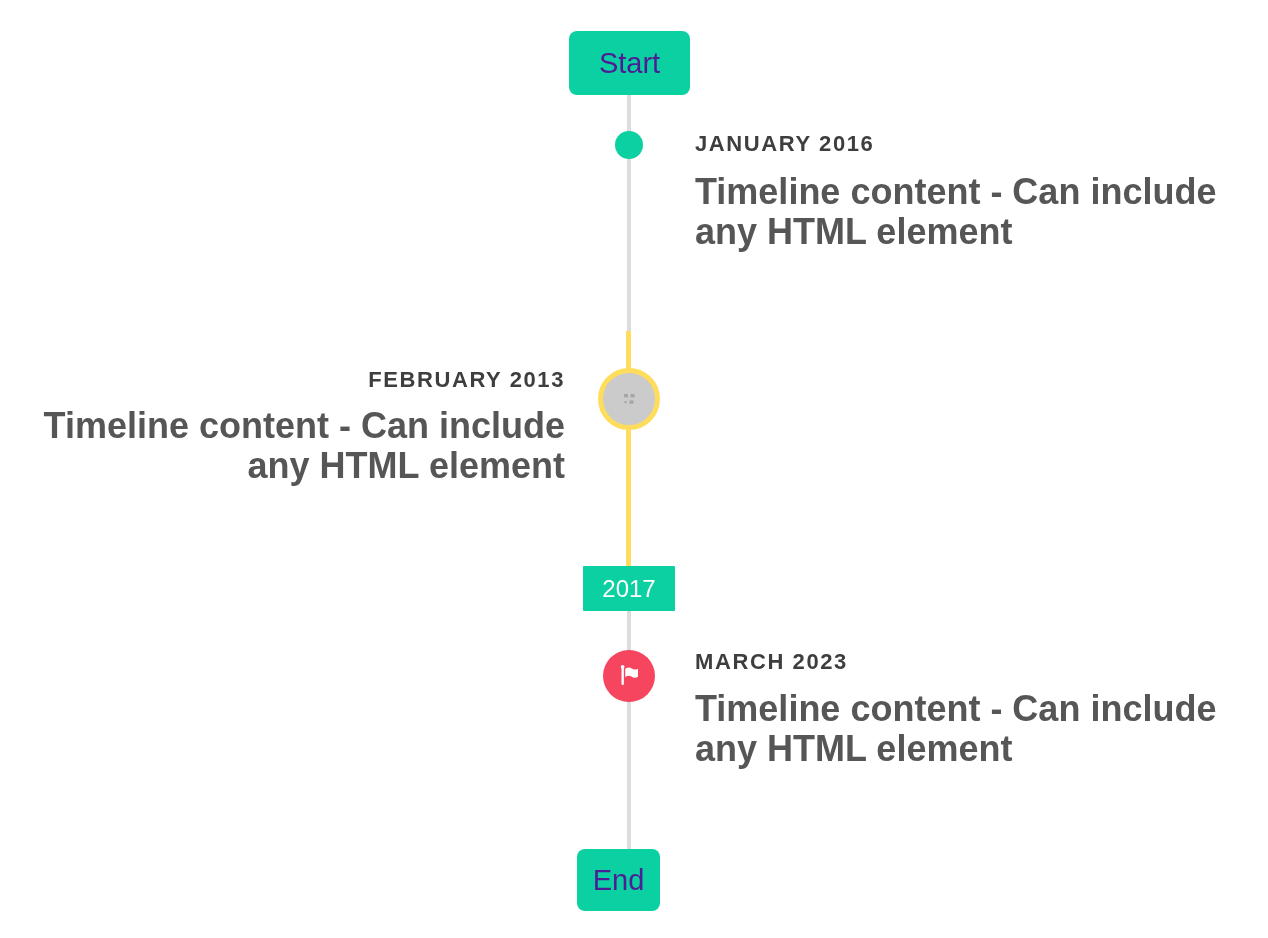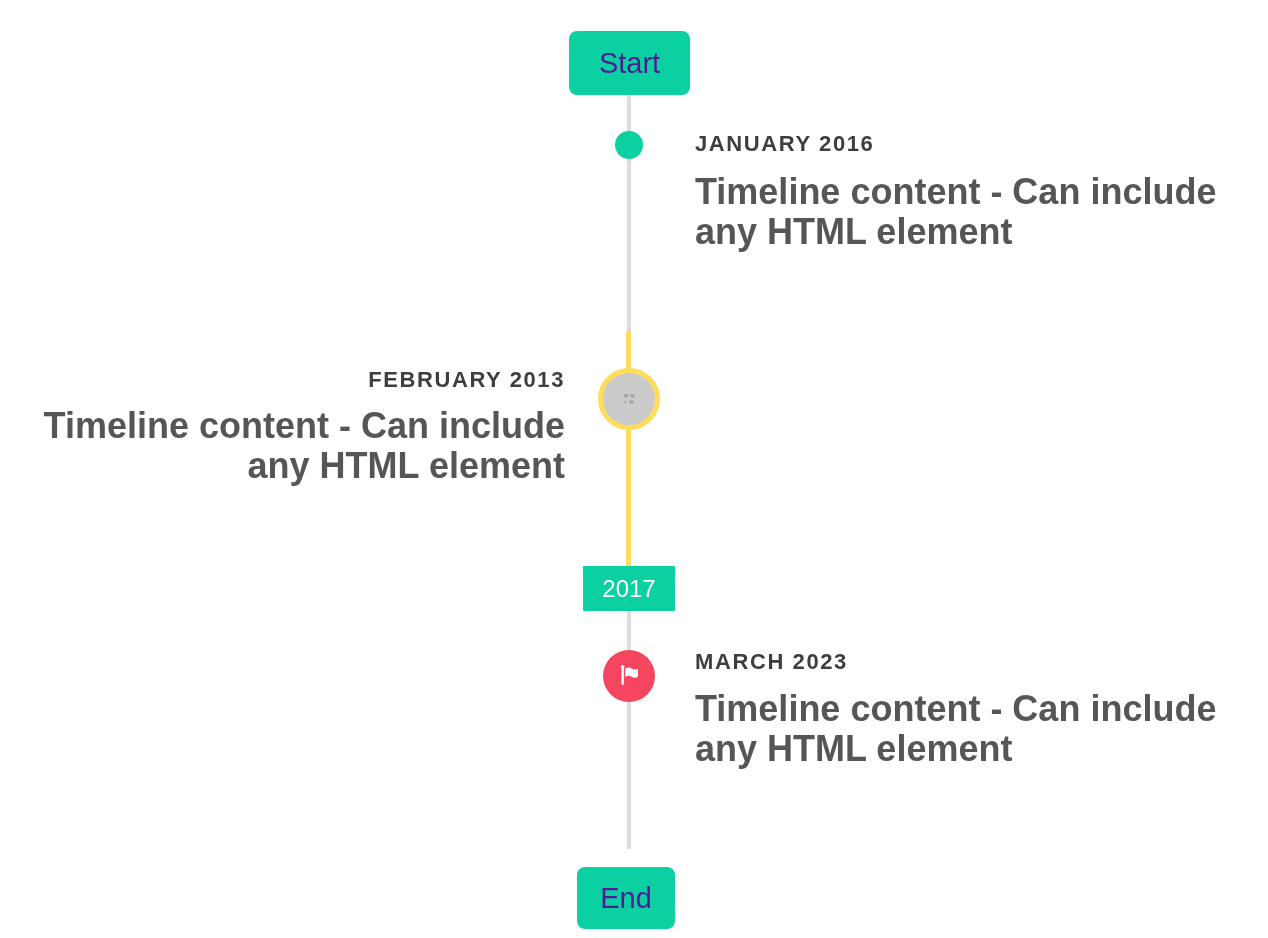--- a/index.html
+++ b/index.html
@@ -32,21 +32,21 @@
     position:absolute;
     background:var(--accent-teal);
     color:#4c1d95;
     border:none;
     border-radius:8px;
     display:flex;align-items:center;justify-content:center;
     font-family:"Liberation Sans", sans-serif;
     font-size:29px;font-weight:400;line-height:1;
   }
   .btn-start{left:569px;top:31px;width:121px;height:64px;}
-  .btn-end{left:577px;top:867px;width:98px;height:62px;}
+  .btn-end{left:577px;top:849px;width:83px;height:62px;}
   .year-badge{
     position:absolute;
     left:583px;top:566px;width:92px;height:45px;
     background:var(--accent-teal);color:#fff;
     border-radius:1px;
     display:flex;align-items:center;justify-content:center;
     font-size:24px;font-weight:400;line-height:1;
   }
 
   .marker{position:absolute;border-radius:50%;}

